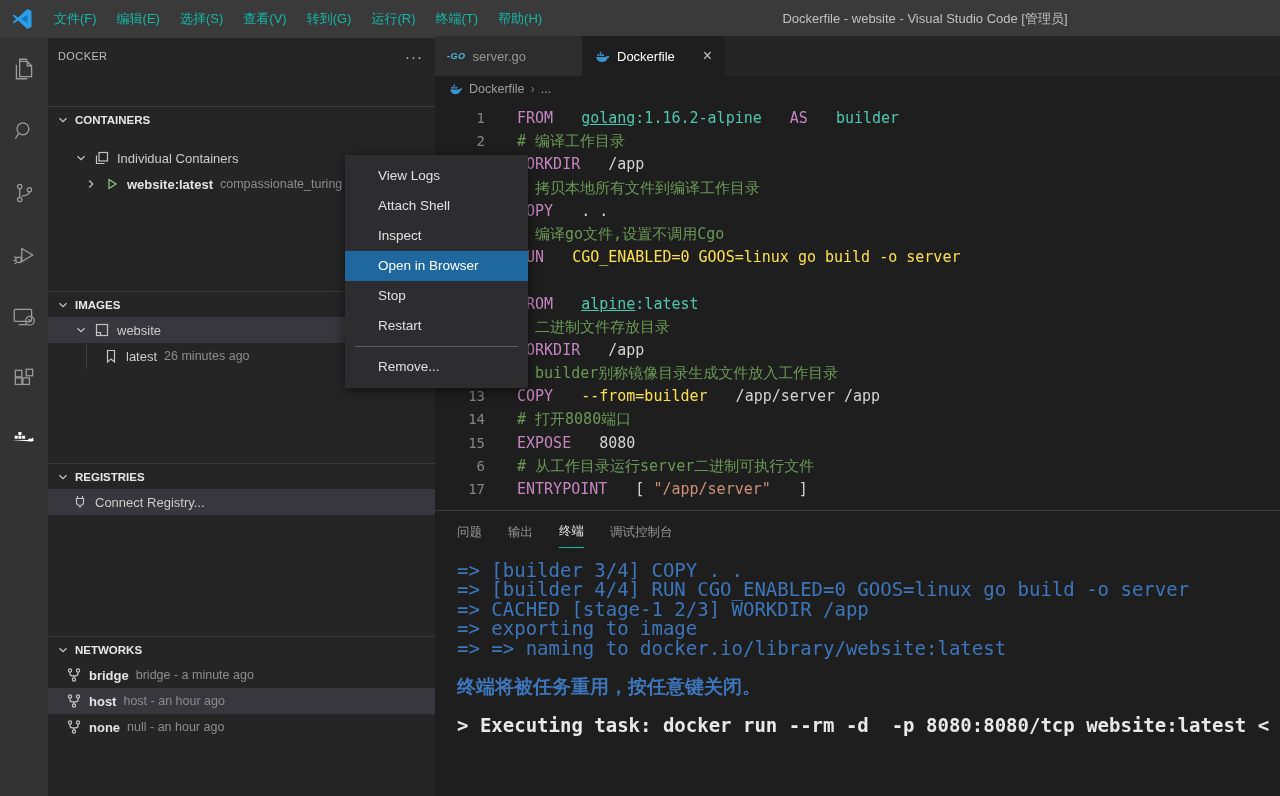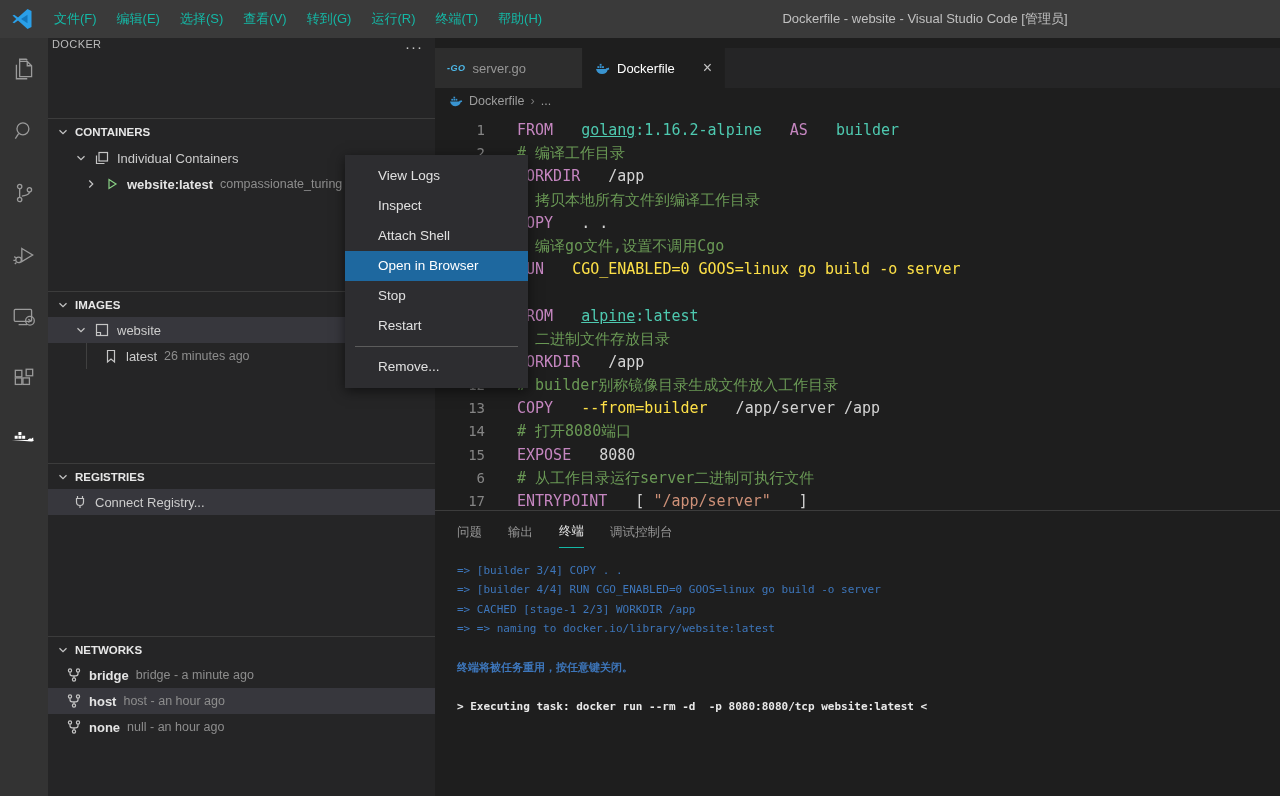--- a/index.html
+++ b/index.html
@@ -16,37 +16,37 @@
 
   
   .activitybar { position:absolute; left:0; top:38px; width:48px; height:758px; background:#333333; display:flex; flex-direction:column; align-items:center; }
   .ab-item { width:48px; height:62px; display:flex; align-items:center; justify-content:center; }
   .ab-item svg { stroke:#9b9b9b; fill:none; stroke-width:1.2; }
   .ab-item.active svg { stroke:#ffffff; }
   .ab-item.active svg .fillpart { fill:#ffffff; stroke:none; }
 
   
   .sidebar { position:absolute; left:48px; top:38px; width:387px; height:758px; background:#252526; overflow:hidden; }
-  .sidebar-title { height:36px; display:flex; align-items:flex-start; padding:0 12px 0 4px; }
+  .sidebar-title { height:36px; display:flex; align-items:center; padding:0 12px 0 10px; }
   .sidebar-title .t { font-size:11px; color:#bbbbbb; letter-spacing:.4px; }
   .sidebar-title .more { margin-left:auto; color:#c5c5c5; font-size:15px; letter-spacing:1px; cursor:pointer; }
   .section-header { position:absolute; left:0; width:387px; height:27px; display:flex; align-items:center; font-size:11.5px; font-weight:700; color:#e7e7e7; border-top:1px solid #3c3c3c; background:#252526; padding-left:6px; }
   .section-header .chev { margin:0 5px 0 2px; }
   .row { position:absolute; left:0; width:387px; height:26px; display:flex; align-items:center; font-size:13px; color:#cccccc; white-space:nowrap; }
   .row.sel { background:#37373d; }
   .row .name { font-weight:600; color:#e4e4e4; }
   .row .desc { margin-left:7px; color:#8d8d8d; font-size:12.5px; }
   .chev svg { stroke:#c5c5c5; fill:none; stroke-width:1.4; display:block; }
   .tree-icon { display:inline-flex; width:16px; height:16px; margin-right:7px; flex:none; }
   .tree-icon svg { stroke:#c5c5c5; fill:none; stroke-width:1.2; width:16px; height:16px; }
   .tree-icon.green svg { stroke:#89d185; }
   .indent-guide { display:inline-block; width:1px; height:26px; background:#404040; margin:0 0 0 38px; }
 
   
-  .editor { position:absolute; left:435px; top:48px; width:845px; height:472px; background:#1e1e1e; }
+  .editor { position:absolute; left:435px; top:36px; width:845px; height:472px; background:#1e1e1e; }
   .tabbar { height:40px; background:#252526; display:flex; }
   .tab { display:flex; align-items:center; padding:0 12px; font-size:13px; border-right:1px solid #1f1f1f; }
   .tab.inactive { background:#2d2d2d; color:#969696; width:148px; }
   .tab.active { background:#1e1e1e; color:#ffffff; width:142px; }
   .tab .ticon { margin-right:7px; display:inline-flex; }
   .tab .close { margin-left:auto; color:#c5c5c5; font-size:16px; cursor:pointer; }
   .go-badge { font-size:9px; font-weight:700; font-style:italic; color:#4db8e8; letter-spacing:.5px; }
   .breadcrumb { height:26px; display:flex; align-items:center; padding-left:14px; font-size:12.5px; color:#9d9d9d; }
   .breadcrumb .sep { margin:0 6px; color:#7a7a7a; }
   .breadcrumb .ticon { margin-right:6px; display:inline-flex; }
@@ -60,21 +60,21 @@
   .tk-img.u { text-decoration:underline; }
   .tk-bl { color:#fde047; }
   .tk-pl { color:#d4d4d4;padding-left:19px; }
   .tk-st { color:#ce9178; }
 
   
   .panel { position:absolute; left:435px; top:510px; width:845px; height:286px; background:#1e1e1e; border-top:1px solid #3c3c3c; }
   .panel-tabs { height:40px; display:flex; align-items:center; padding-left:22px; }
   .panel-tab { margin-right:26px; font-size:12.5px; color:#969696; padding:9px 0 7px 0; cursor:pointer; }
   .panel-tab.active { color:#e7e7e7; border-bottom:1px solid #14b8a6; }
-  .term { padding:10px 0 0 22px; font-family:"DejaVu Sans Mono", monospace; font-size:11px; }
+  .term { padding:10px 0 0 22px; font-family:"DejaVu Sans Mono", monospace; font-size:19px; }
   .term-line { height:19.4px; line-height:19.4px; white-space:pre; color:#3d76bb; }
   .term-line.notice { color:#3d76bb; font-weight:700; }
   .term-line.task { color:#e8e8e8; font-weight:700; }
 
   
   .context-menu { position:absolute; left:345px; top:155px; width:183px; background:#2d2d30; box-shadow:0 3px 12px rgba(0,0,0,.55); padding:6px 0; z-index:50; }
   .cm-item { height:30px; line-height:30px; padding-left:33px; font-size:13.5px; color:#e0e0e0; cursor:pointer; }
   .cm-item.active { background:#1e689f; color:#ffffff; }
   .cm-sep { height:1px; background:#5c5c5c; margin:5px 10px; }
 </style>
@@ -158,21 +158,21 @@
       </svg>
     </div>
   </div>
 
   <div class="sidebar">
     <div class="sidebar-title">
       <span class="t">DOCKER</span>
       <span class="more">···</span>
     </div>
 
-    <div class="section-header" style="top:80px;">
+    <div class="section-header" style="top:68px;">
       <span class="chev">
           <svg width="14" height="14" viewBox="0 0 16 16">
             <path d="M4 6l4 4 4-4"></path>
           </svg>
         </span>
       <span>CONTAINERS</span>
     </div>
     <div class="row" style="top:107px; padding-left:26px;">
       <span class="chev" style="margin-right:6px;">
           <svg width="14" height="14" viewBox="0 0 16 16">
@@ -362,32 +362,33 @@
     <div class="panel-tabs" id="panel-tabs">
         <div class="panel-tab">问题</div>
         <div class="panel-tab">输出</div>
         <div class="panel-tab active">终端</div>
         <div class="panel-tab">调试控制台</div>
       </div>
     <div class="term" id="terminal">
         <div class="term-line">=&gt; [builder 3/4] COPY . .</div>
         <div class="term-line">=&gt; [builder 4/4] RUN CGO_ENABLED=0 GOOS=linux go build -o server</div>
         <div class="term-line">=&gt; CACHED [stage-1 2/3] WORKDIR /app</div>
+        <div class="term-line">=&gt; exporting to image</div>
         <div class="term-line">=&gt; =&gt; naming to docker.io/library/website:latest</div>
         <div class="term-line"></div>
         <div class="term-line notice">终端将被任务重用，按任意键关闭。</div>
         <div class="term-line"></div>
         <div class="term-line task">&gt; Executing task: docker run --rm -d  -p 8080:8080/tcp website:latest &lt;</div>
       </div>
   </div>
 
   <div class="context-menu" id="ctx-menu">
       <div class="cm-item">View Logs</div>
+      <div class="cm-item">Attach Shell</div>
       <div class="cm-item">Inspect</div>
-      <div class="cm-item">Attach Shell</div>
       <div class="cm-item active">Open in Browser</div>
       <div class="cm-item">Stop</div>
       <div class="cm-item">Restart</div>
       <div class="cm-sep"></div>
       <div class="cm-item">Remove...</div>
     </div>
 
 </div>
 
 </body></html>

